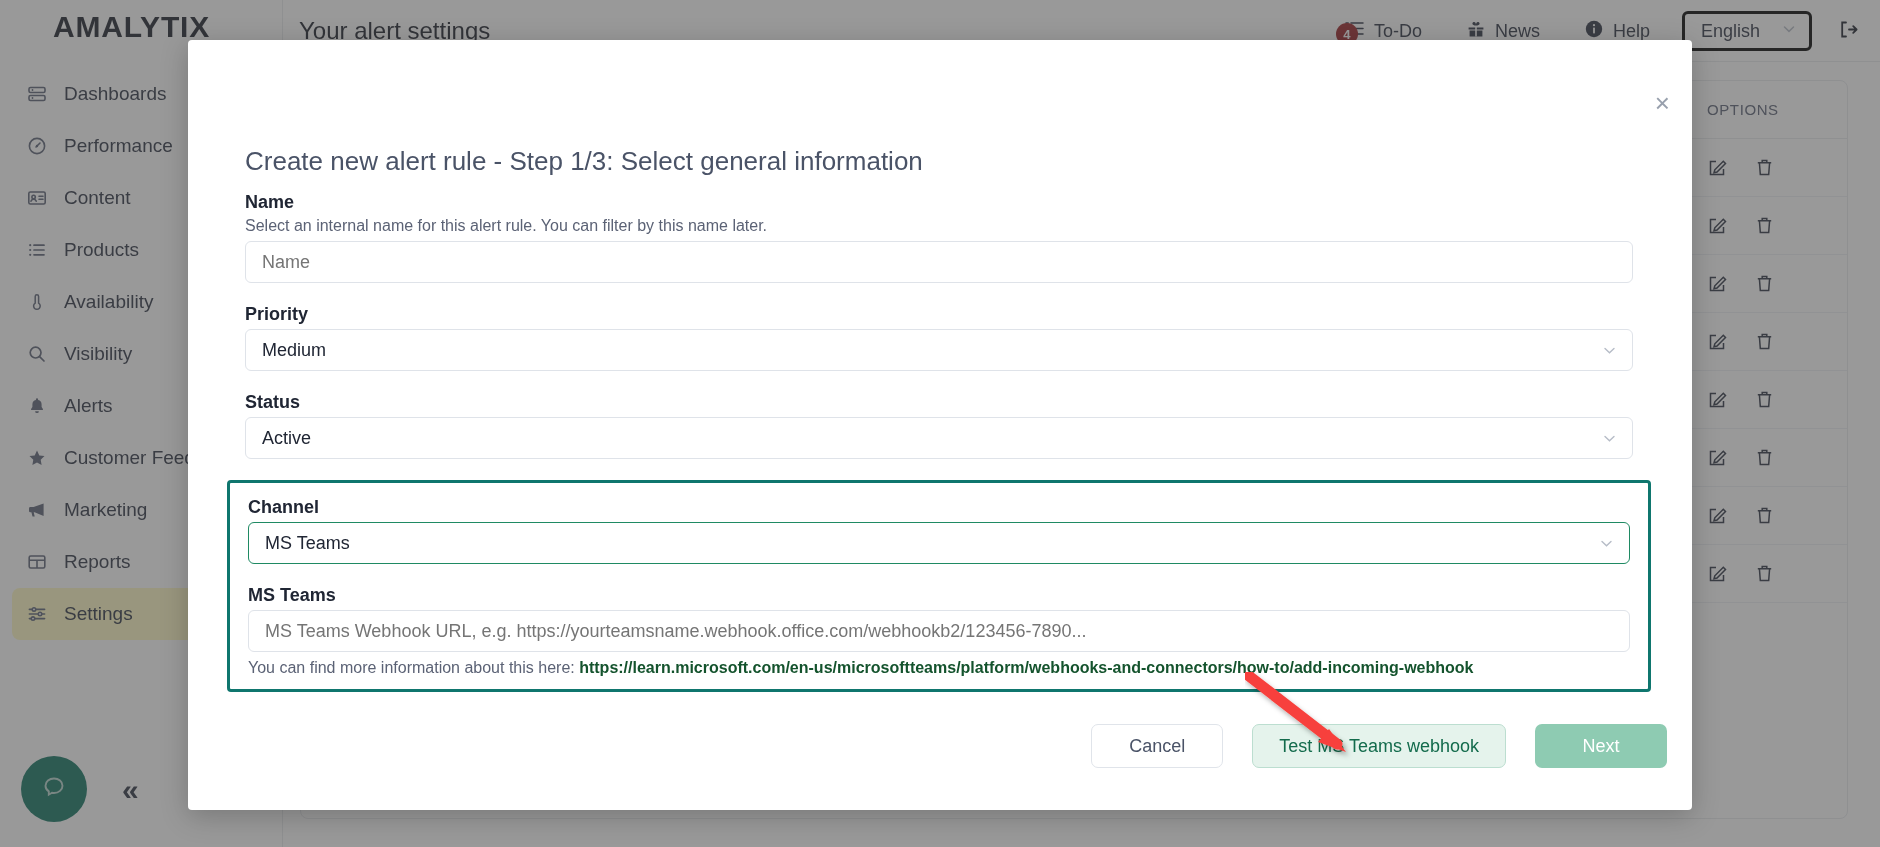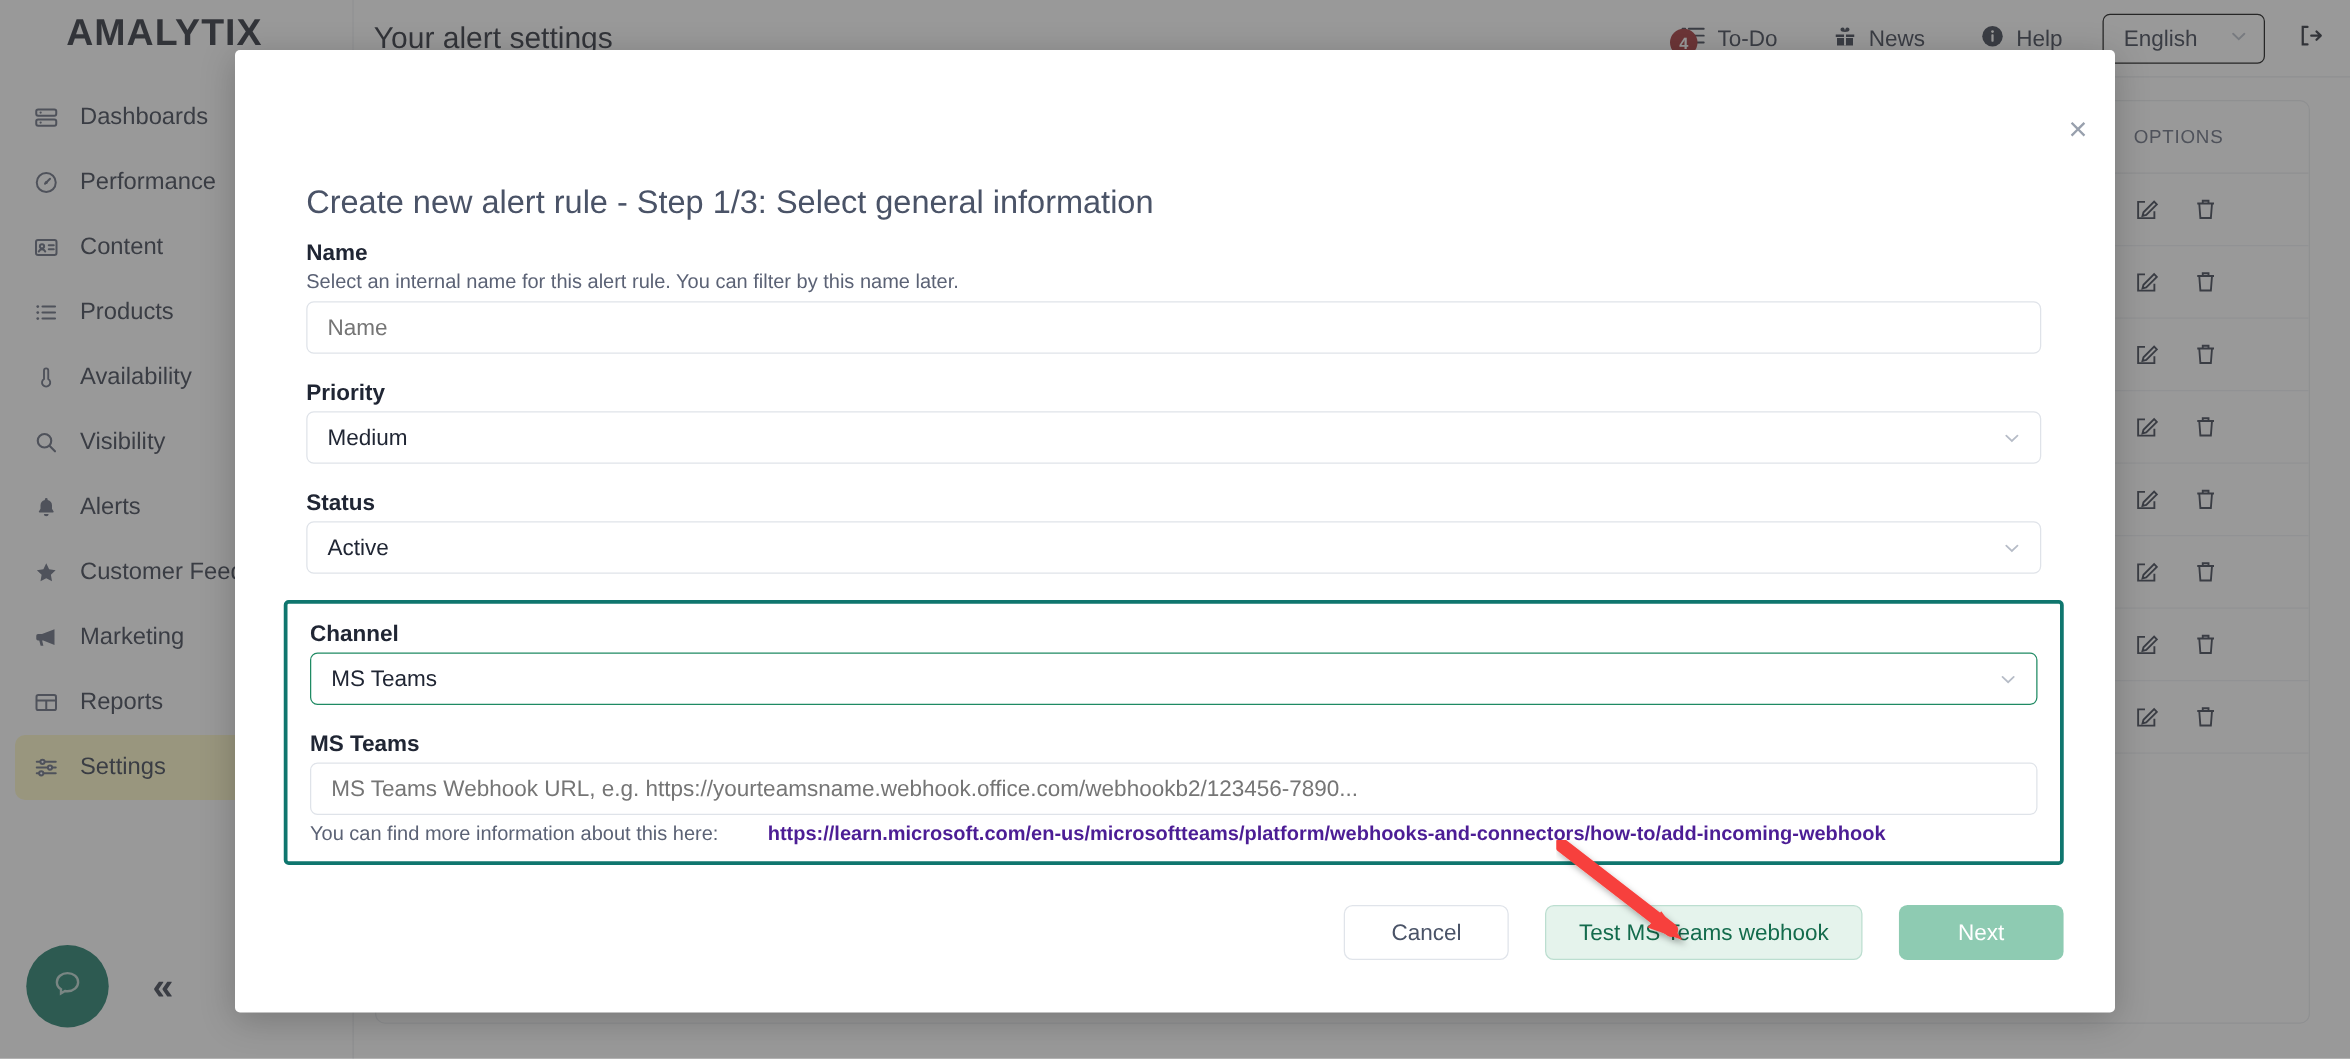--- a/index.html
+++ b/index.html
@@ -153,21 +153,21 @@
     height: 22px;
     font-size: 13px;
     display: flex;
     align-items: center;
     justify-content: center;
     font-weight: 600;
   }
 
   .select-box {
     height: 40px;
-    border: 1px solid #000000;
+    border: 3px solid #000000;
     border-radius: 6px;
     display: flex;
     align-items: center;
     padding: 0 12px 0 16px;
     font-size: 18px;
     color: #2d3343;
     cursor: pointer;
     background: #fff;
     margin-left: 10px;
   }
@@ -301,30 +301,29 @@
     margin: 16px 0 0 -18px;
     width: 1424px;
   }
 
   .hint-line {
     font-size: 16px;
     color: #5b6275;
     margin-top: 7px;
   }
   .hint-line a {
-    color: #4c1d95;
+    color: #14532d;
     text-decoration: none;
     font-weight: 600;
-    margin-left: 35px;
   }
 
   
   .modal-footer {
     position: absolute;
-    right: 41px;
+    right: 25px;
     bottom: 42px;
     display: flex;
     align-items: center;
     gap: 29px;
   }
 
   .btn {
     height: 44px;
     border-radius: 7px;
     font-size: 18px;

